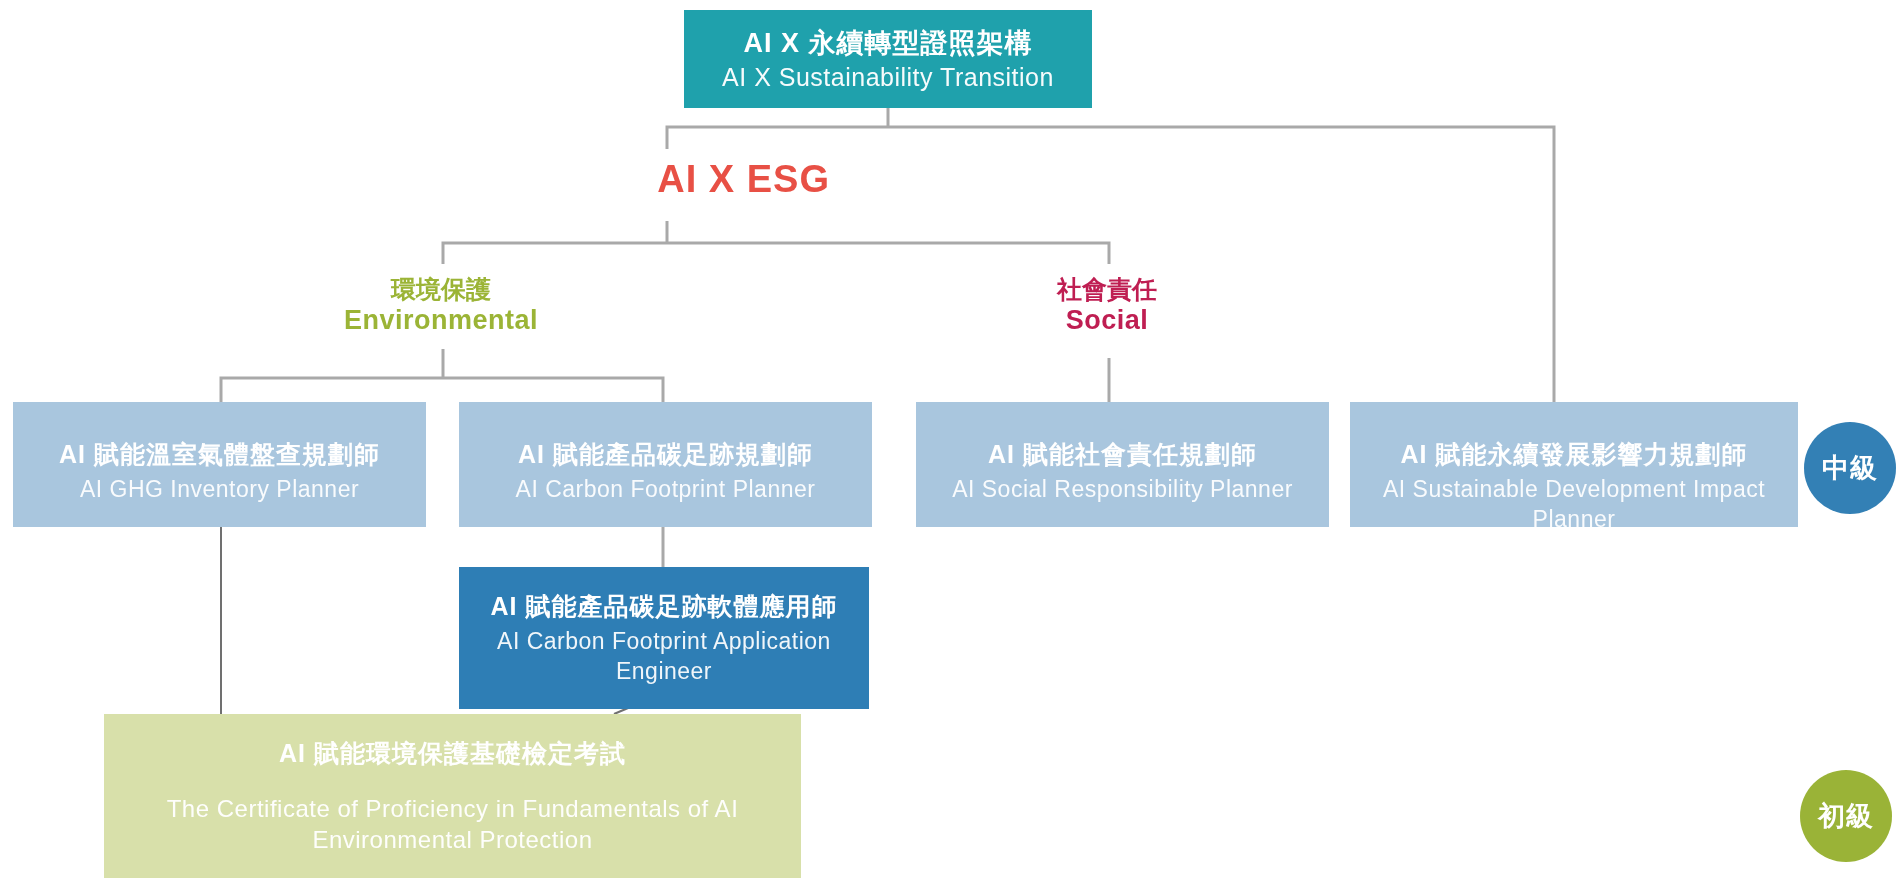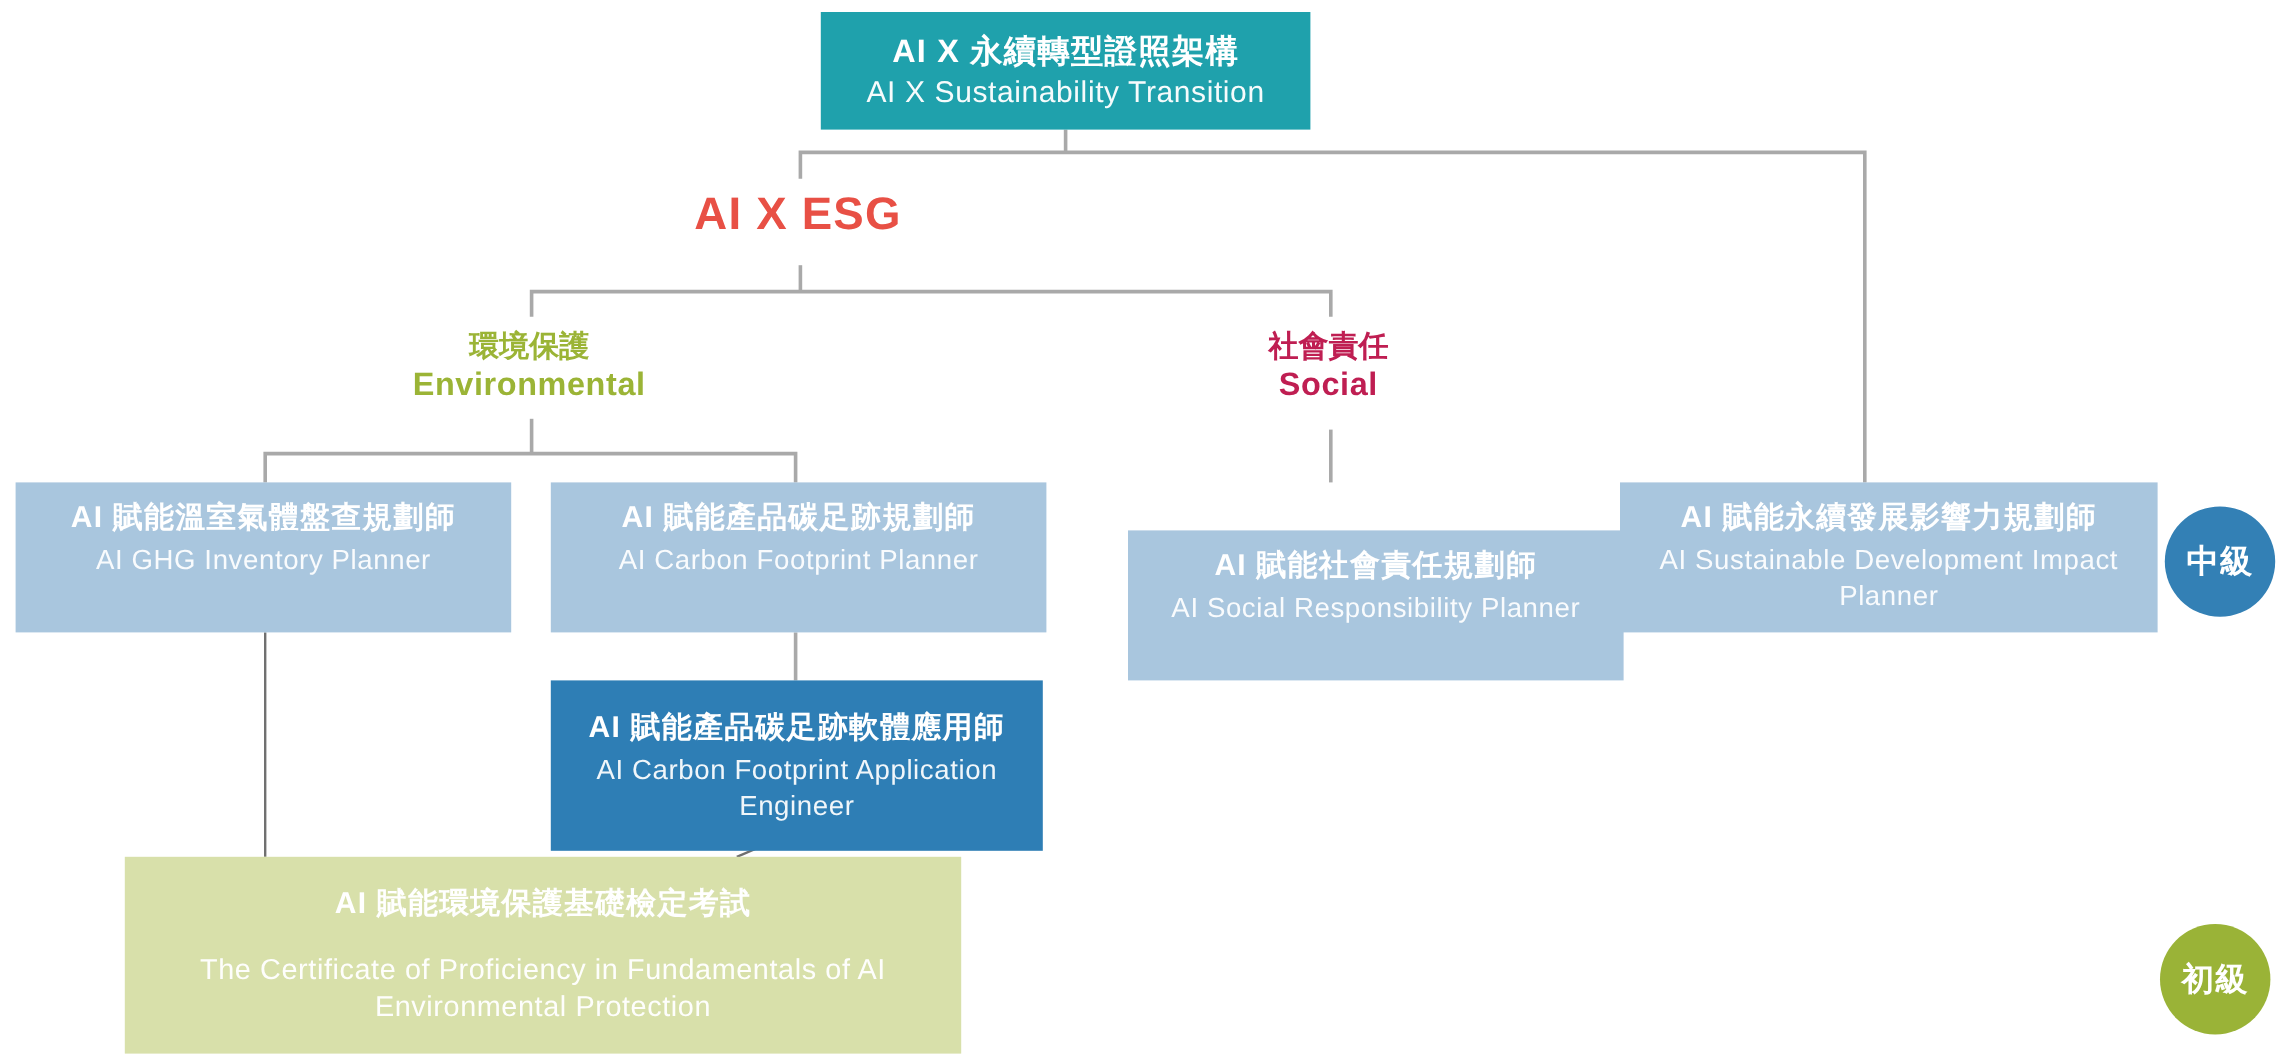--- a/index.html
+++ b/index.html
@@ -19,35 +19,35 @@
     justify-content:flex-start; text-align:center; color:#fff; box-sizing:border-box;
   }
   .root-card{
     left:684px; top:10px; width:408px; height:98px; background:var(--color-teal);
     justify-content:center;
     text-align:right;
   }
   .root-card .zh{font-size:27px; font-weight:bold; letter-spacing:1px; line-height:36px;}
   .root-card .en{font-size:25px; font-weight:400; letter-spacing:0.5px; line-height:32px; color:rgba(255,255,255,0.96);}
   .esg-label{
-    position:absolute; left:500px; top:158px; width:330px; text-align:center;
+    position:absolute; left:500px; top:158px; width:330px; text-align:right;
     color:var(--color-red); font-size:38px; font-weight:bold; letter-spacing:1px;
   }
   .branch-label{position:absolute; width:300px; text-align:center; line-height:31px;}
   .branch-label .zh{font-size:25px; font-weight:bold; display:block;}
   .branch-label .en{font-size:27px; font-weight:bold; display:block; letter-spacing:0.5px;}
   .branch-env{left:291px; top:274px; color:var(--color-olive);}
   .branch-social{left:957px; top:274px; color:var(--color-crimson);}
-  .card{padding-top:13px;}
+  .card{padding-top:36px;}
   .card .zh{font-size:25px; font-weight:bold; letter-spacing:1px; line-height:32px; margin-bottom:4px;}
   .card .en{font-size:23px; font-weight:400; letter-spacing:0.5px; line-height:30px; color:rgba(255,255,255,0.93);}
   .card-blue{background:var(--color-light_blue); top:402px; height:125px; width:413px;}
   .card-ghg{left:13px;}
   .card-carbon{left:459px;}
-  .card-social{left:940px;margin-top:40px;}
+  .card-social{left:916px;}
   .card-sdi{left:1350px; width:448px;}
   .card-app{
     left:459px; top:567px; width:410px; height:142px; background:var(--color-dark_blue); padding-top:23px;
   }
   .card-foundation{
     left:104px; top:714px; width:697px; height:164px; background:var(--color-light_green); padding-top:23px;
   }
   .card-foundation .en{
     margin-top:20px; font-size:24px; line-height:31px; color:rgba(255,255,255,0.97);
     padding:0 30px;

